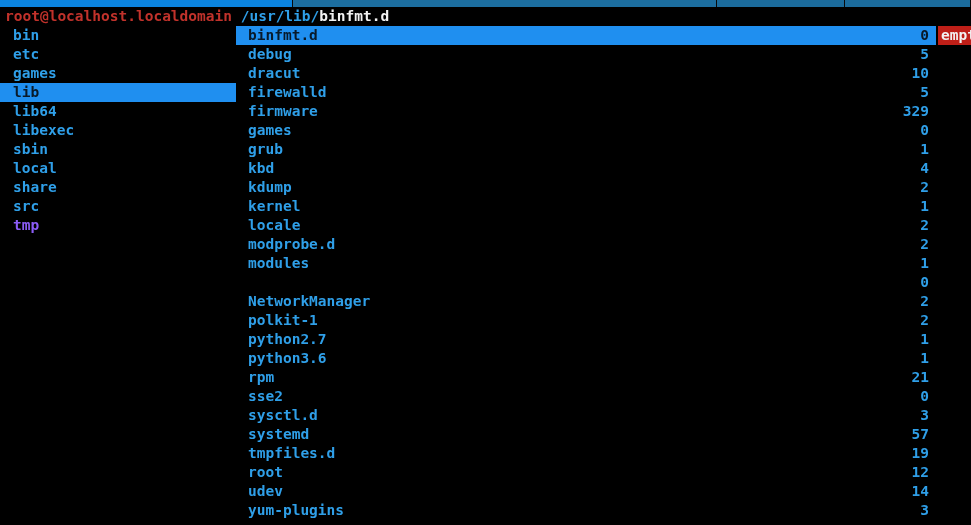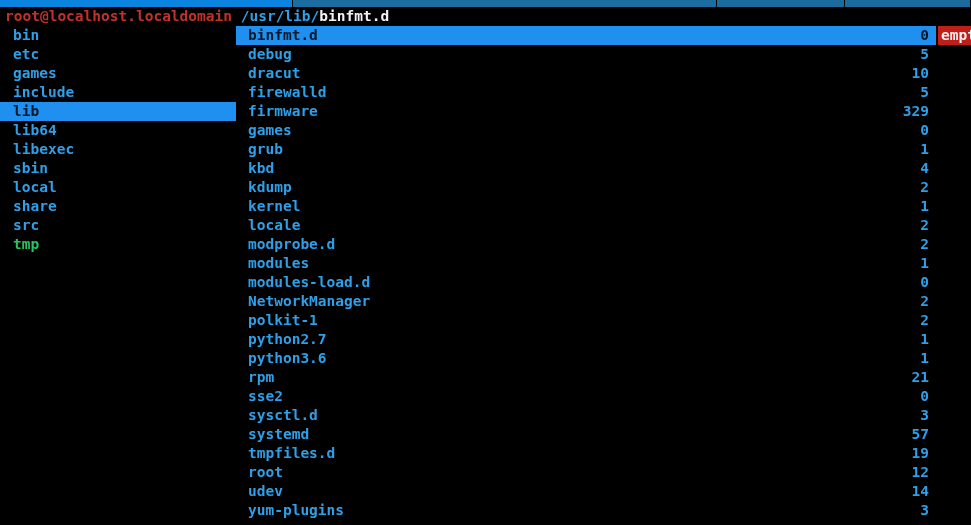--- a/index.html
+++ b/index.html
@@ -87,21 +87,21 @@
     overflow: hidden;
   }
   .row .count {
     margin-left: auto;
     padding-right: 7px;
     flex: 0 0 auto;
   }
   #pane-parent .row .name { padding-left: 13px; }
 
   .row.dir      { color: #2f9fe8; }
-  .row.link     { color: #22c55e; }
+  .row.link     { color: #8b5cf6; }
   .row.selected { background: #1f8ff0; color: #081a2a; }
   .row.selected .count { color: #081a2a; }
 
   
   #empty-tag {
     position: absolute;
     left: 2px;
     top: 0;
     height: 19px;
     line-height: 19px;
@@ -129,23 +129,20 @@
   <div class="pane" id="pane-parent">
       <div class="row dir">
         <span class="name">bin</span>
       </div>
       <div class="row dir">
         <span class="name">etc</span>
       </div>
       <div class="row dir">
         <span class="name">games</span>
       </div>
-      <div class="row dir">
-        <span class="name">include</span>
-      </div>
       <div class="row dir selected">
         <span class="name">lib</span>
       </div>
       <div class="row dir">
         <span class="name">lib64</span>
       </div>
       <div class="row dir">
         <span class="name">libexec</span>
       </div>
       <div class="row dir">
@@ -212,21 +209,20 @@
       </div>
       <div class="row dir">
         <span class="name">modprobe.d</span>
         <span class="count">2</span>
       </div>
       <div class="row dir">
         <span class="name">modules</span>
         <span class="count">1</span>
       </div>
       <div class="row dir">
-        <span class="name">modules-load.d</span>
         <span class="count">0</span>
       </div>
       <div class="row dir">
         <span class="name">NetworkManager</span>
         <span class="count">2</span>
       </div>
       <div class="row dir">
         <span class="name">polkit-1</span>
         <span class="count">2</span>
       </div>

